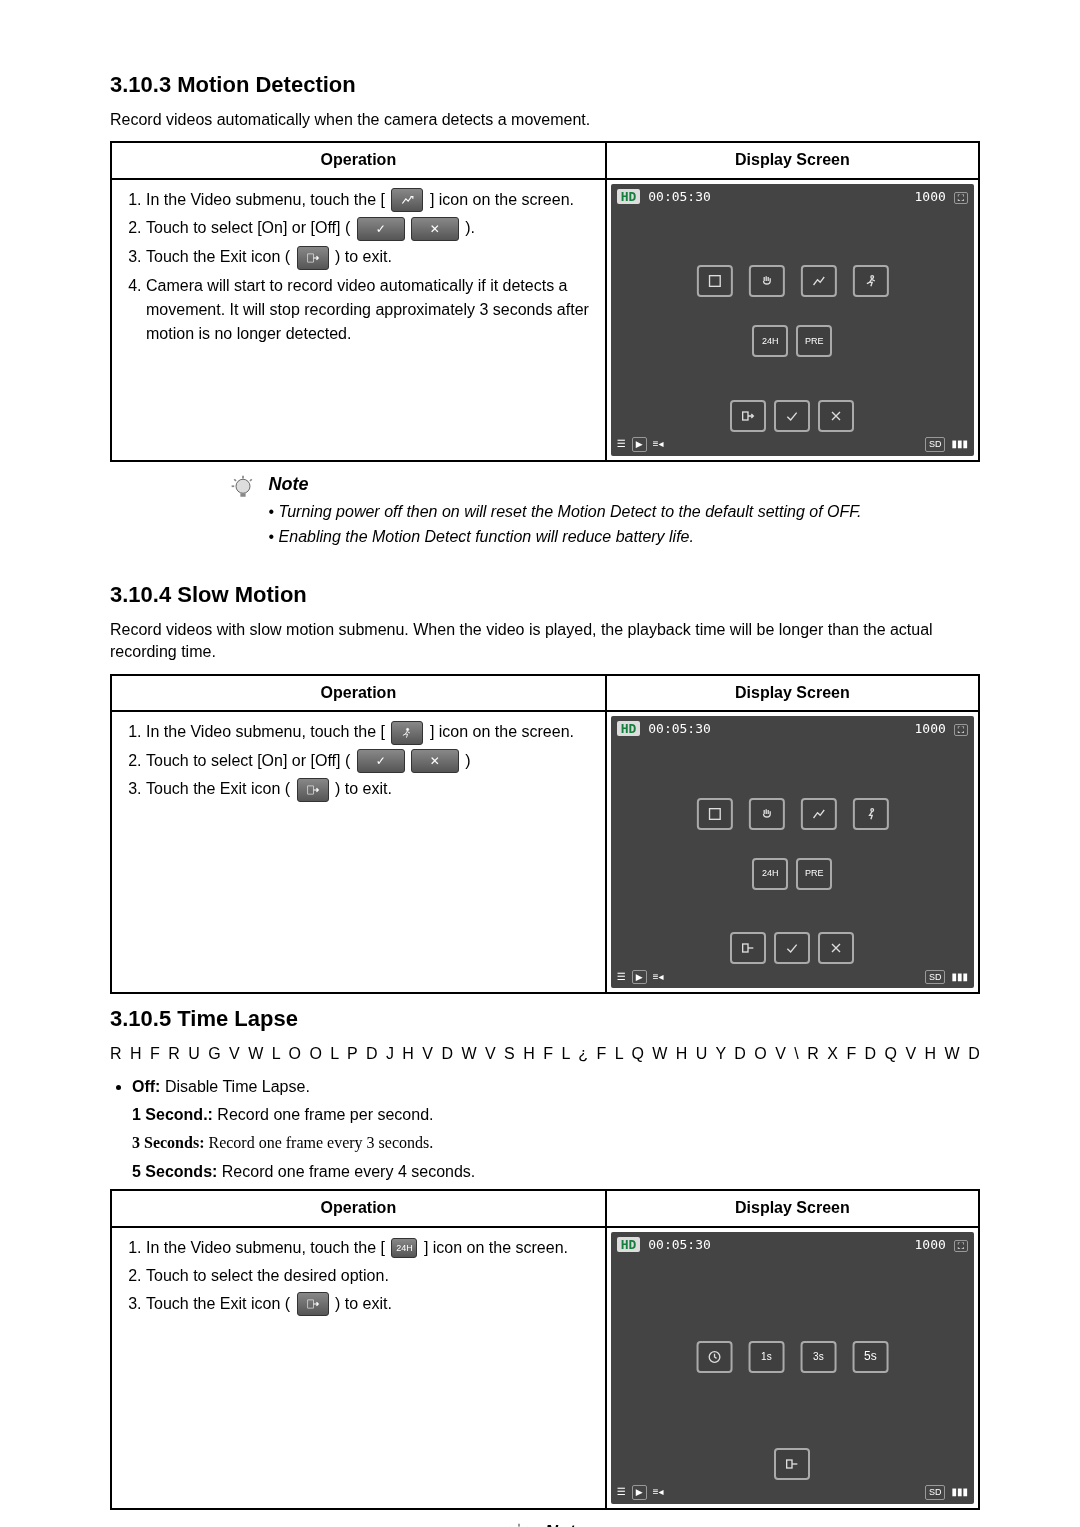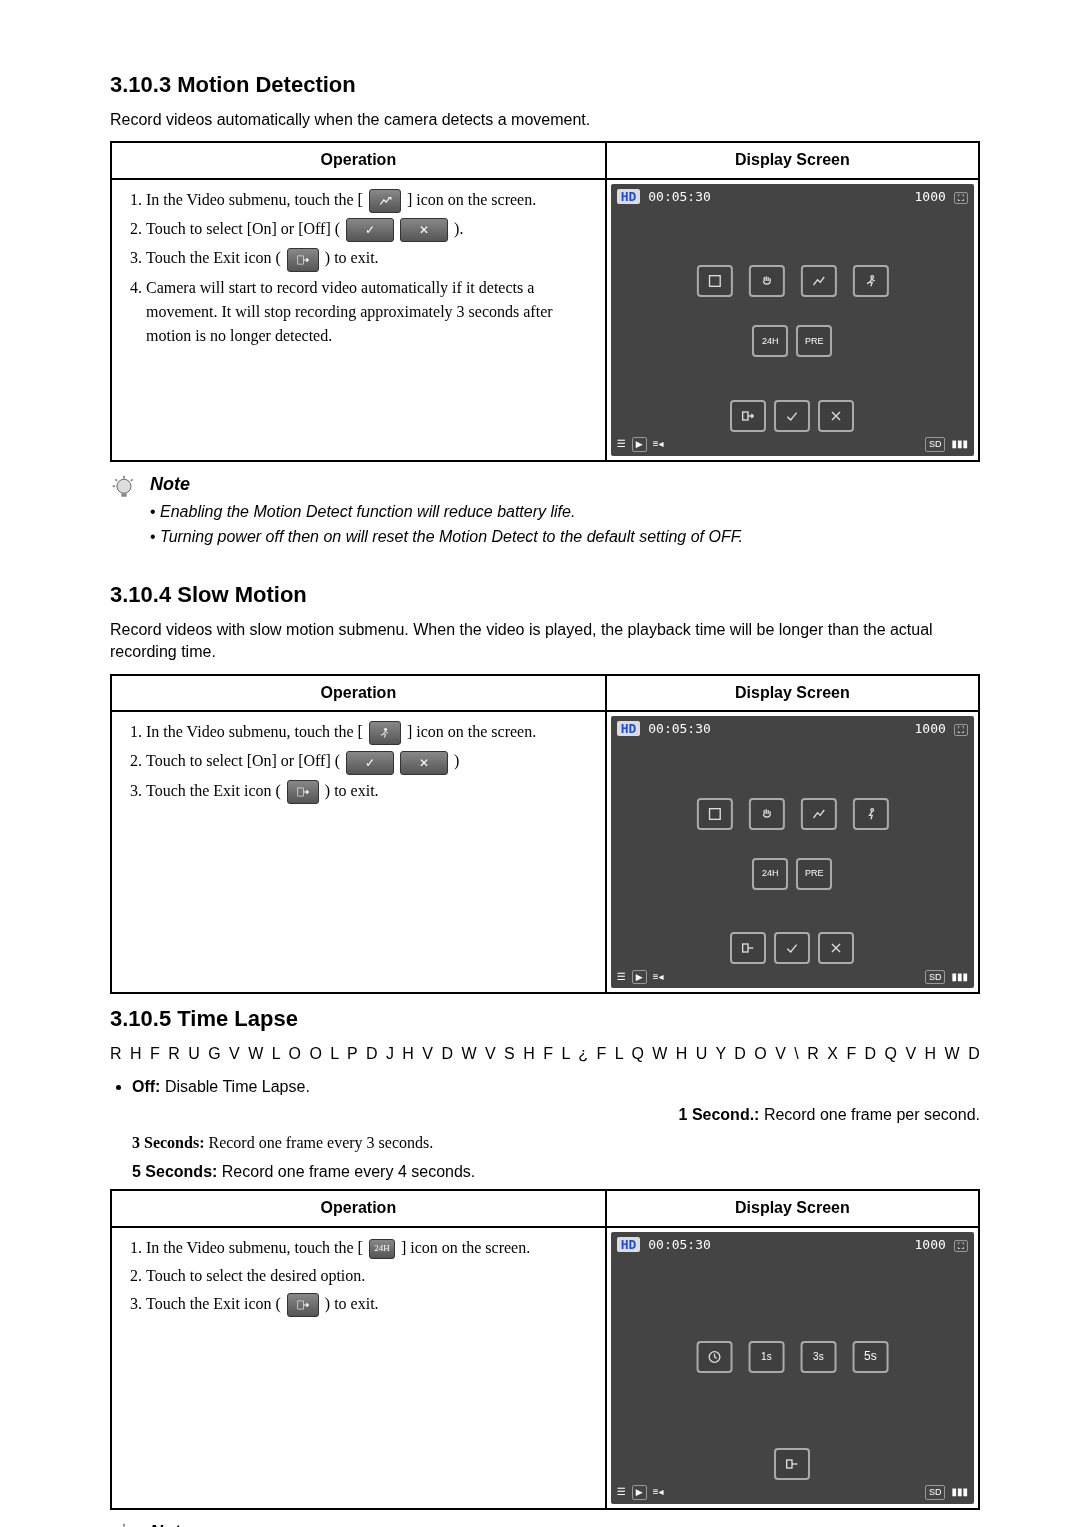--- a/index.html
+++ b/index.html
@@ -30,21 +30,20 @@
     vertical-align: top;
     padding: 6px 8px;
   }
   table.op th {
     font-weight: bold;
     text-align: center;
     background: #fff;
   }
   table.op td.ops {
     width: 57%;
-    font-family: Liberation Serif, serif;
   }
   table.op td.screen {
     width: 43%;
     padding: 4px;
   }
   ol.steps {
     margin: 2px 0 0 0;
     padding-left: 26px;
   }
   ol.steps li {
@@ -66,20 +65,21 @@
     margin: 0 2px;
   }
   .inline-icon.wide { width: 46px; }
   .inline-icon.small { width: 24px; height: 18px; font-size: 11px; }
   .inline-icon svg { width: 14px; height: 14px; fill: #fff; stroke: #fff; }
   .pair { display: inline-flex; gap: 2px; vertical-align: middle; }
   .note-block {
     display: flex;
     gap: 12px;
     margin: 4px 0 30px 0;
+    justify-content: center;
   }
   .note-block.tight { margin-bottom: 10px; }
   .bulb {
     width: 28px;
     flex: 0 0 28px;
     margin-top: 2px;
   }
   .note-title {
     font-style: italic;
     font-weight: bold;
@@ -114,21 +114,21 @@
   }
   .ds .topbar {
     display: flex;
     justify-content: space-between;
     padding: 4px 6px;
     font-family: monospace;
     font-size: 13px;
   }
   .ds .hd {
     background: #ddd;
-    color: #1d4ed8;
+    color: #15803d;
     border-radius: 2px;
     padding: 0 4px;
     font-weight: bold;
   }
   .ds .grid {
     position: absolute;
     top: 30%;
     left: 50%;
     transform: translateX(-50%);
     display: flex;
@@ -304,22 +304,22 @@
         <circle cx="16" cy="14" r="8" fill="#ddd" stroke="#555" stroke-width="1"></circle>
         <rect x="13" y="22" width="6" height="4" fill="#888"></rect>
         <line x1="16" y1="2" x2="16" y2="5" stroke="#888" stroke-width="2"></line>
         <line x1="6" y1="6" x2="8" y2="8" stroke="#888" stroke-width="2"></line>
         <line x1="26" y1="6" x2="24" y2="8" stroke="#888" stroke-width="2"></line>
         <line x1="3" y1="14" x2="6" y2="14" stroke="#888" stroke-width="2"></line>
       </svg>
   </div>
   <div>
     <div class="note-title">Note</div>
+    <div class="note-item">Turning power off then on will reset the Motion Detect to the default setting of OFF.</div>
     <div class="note-item">Enabling the Motion Detect function will reduce battery life.</div>
-    <div class="note-item">Turning power off then on will reset the Motion Detect to the default setting of OFF.</div>
   </div>
 </div>
 
 <h2>3.10.4 Slow Motion</h2>
 <p class="intro">Record videos with slow motion submenu. When the video is played, the playback time will be longer than the actual recording time.</p>
 
 <table class="op">
   <tbody>
       <tr>
     <th>Operation</th>
@@ -424,21 +424,21 @@
     </td>
   </tr>
 </tbody>
   </table>
 
 <h2>3.10.5 Time Lapse</h2>
 <p class="intro" style="letter-spacing:2px; white-space:nowrap; overflow:hidden;">R H F R U G   V W L O O   L P D J H V   D W   V S H F L ¿ F   L Q W H U Y D O V   \ R X   F D Q   V H W   D Q G   S</p>
 
 <ul class="opts">
   <li><b>Off:</b><span> Disable Time Lapse.</span></li>
-  <li style="list-style:none;text-align:right;"><b>1 Second.:</b><span> Record one frame per second.</span></li>
+  <li style="list-style:none;"><b>1 Second.:</b><span> Record one frame per second.</span></li>
   <li style="list-style:none;font-family:Liberation Serif, serif;"><b>3 Seconds:</b><span> Record one frame every 3 seconds.</span></li>
   <li style="list-style:none;"><b>5 Seconds:</b><span> Record one frame every 4 seconds.</span></li>
 </ul>
 
 <table class="op">
   <tbody>
       <tr>
     <th>Operation</th>
     <th>Display Screen</th>
   </tr>

